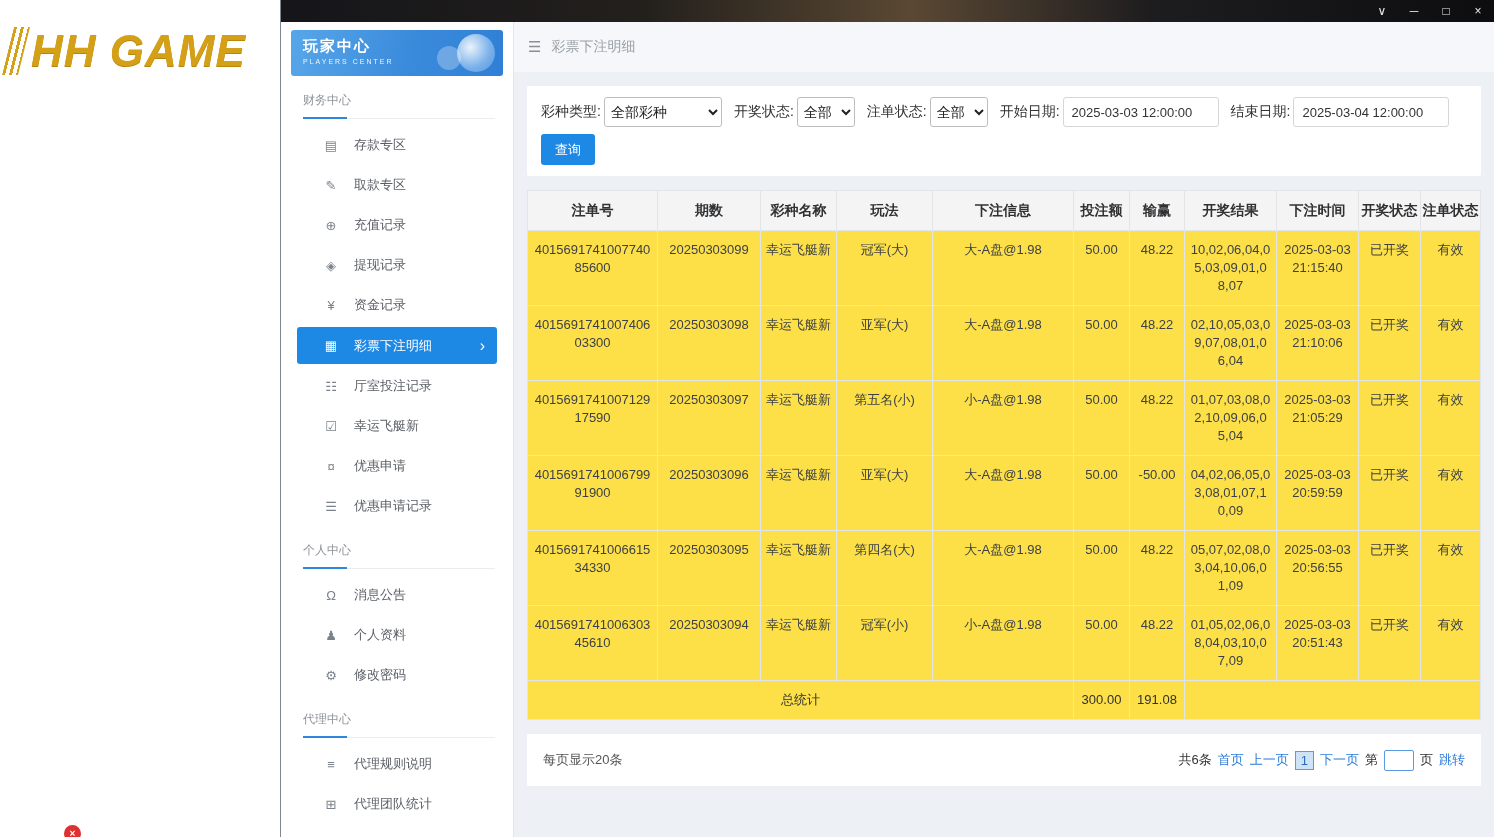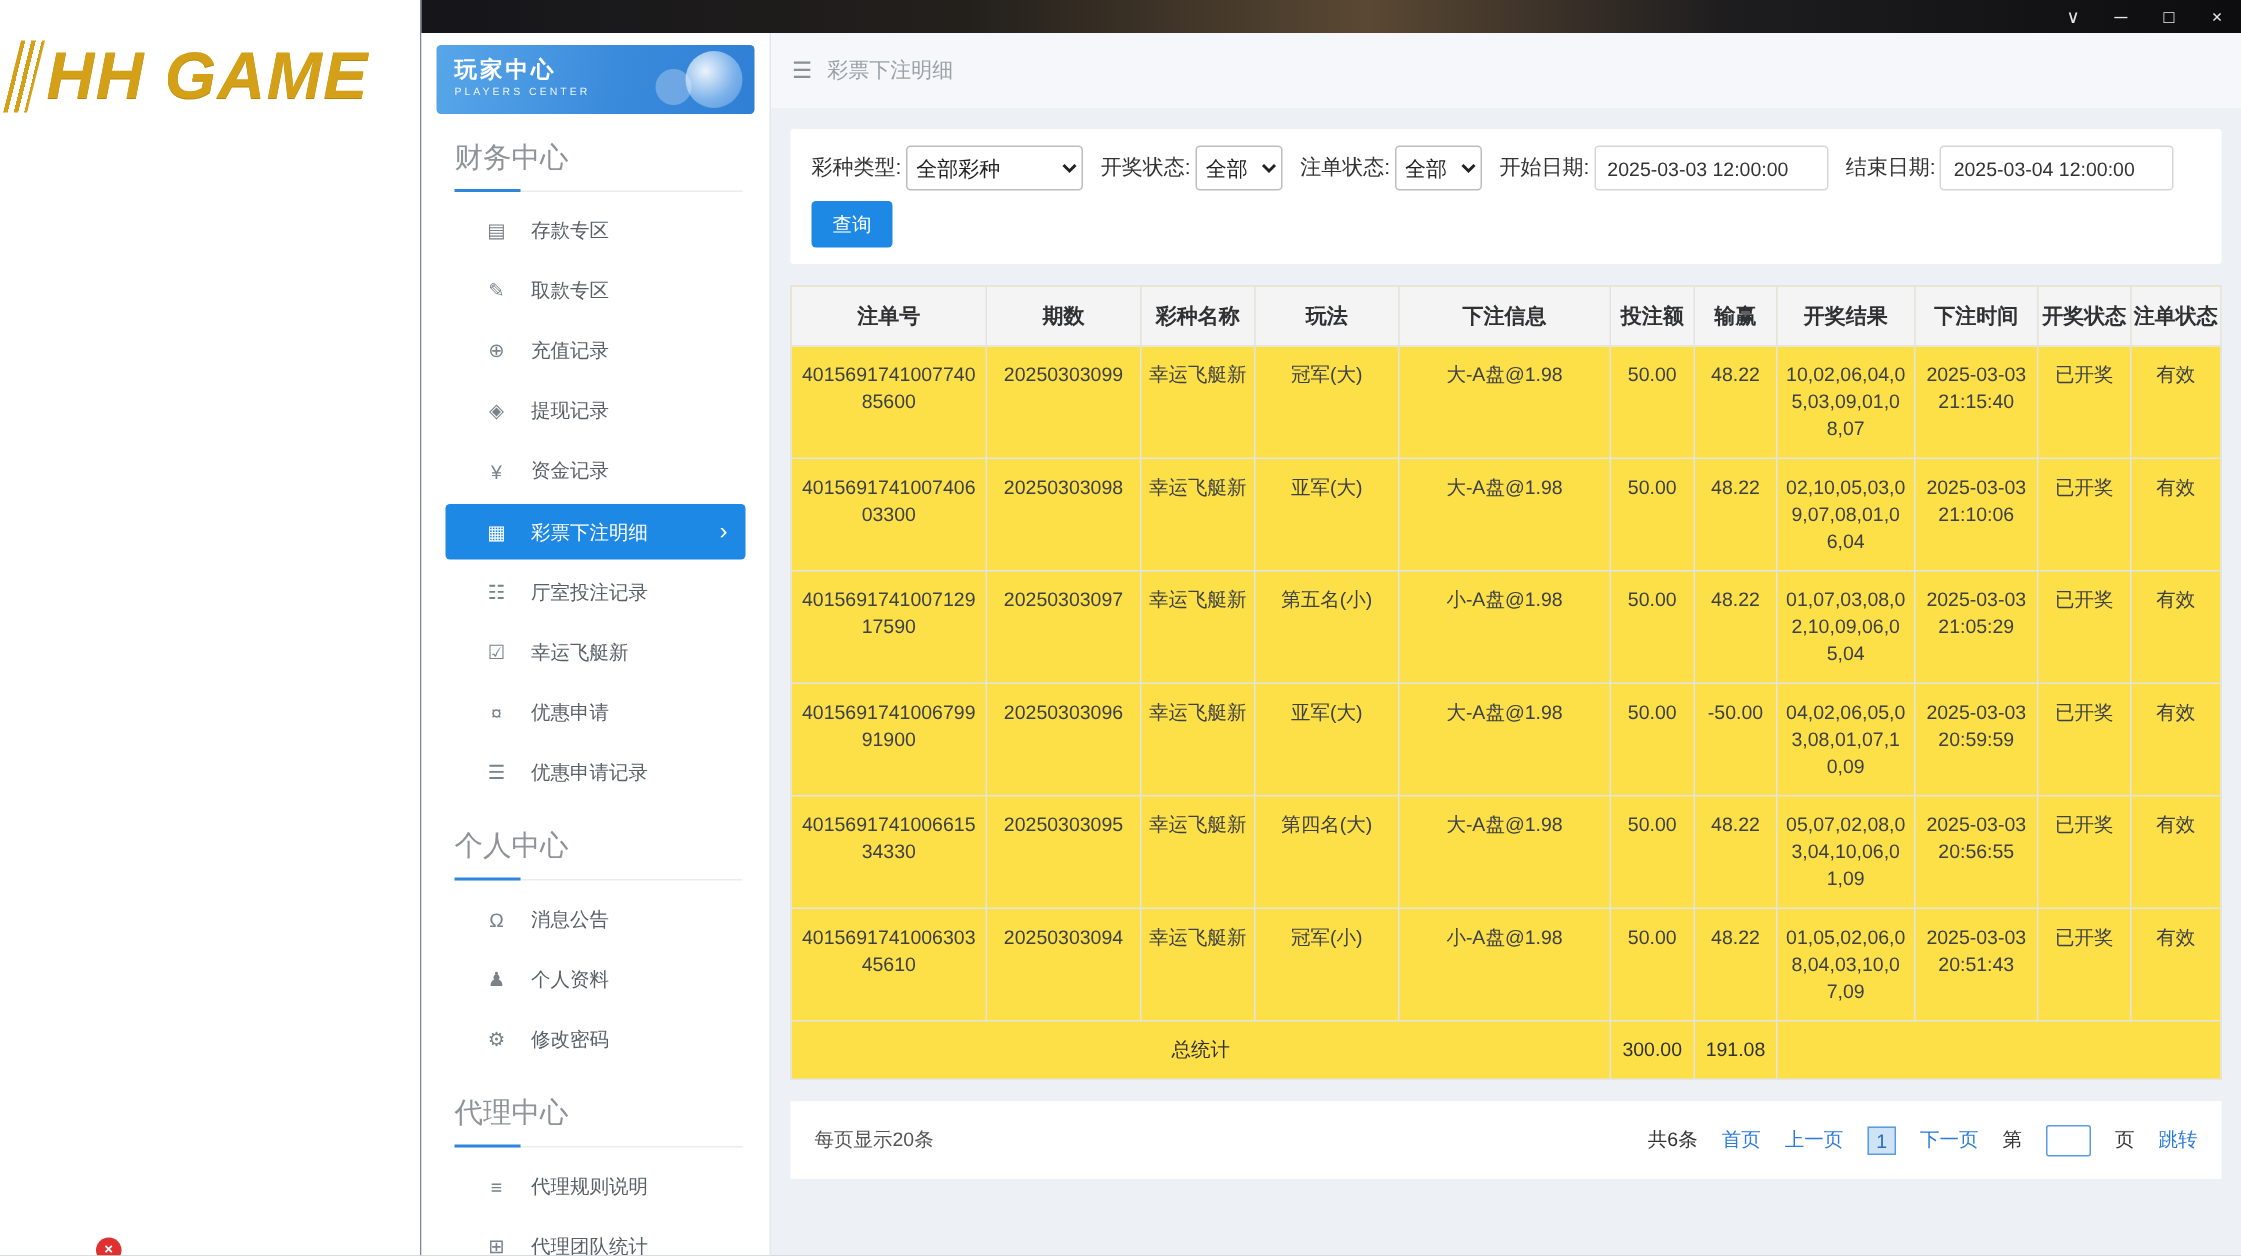--- a/index.html
+++ b/index.html
@@ -35,21 +35,21 @@
     color:#fff; padding:7px 12px; overflow:hidden; }
   .sh-title { font-size:15px; font-weight:bold; letter-spacing:2px; }
   .sh-sub { font-size:7px; letter-spacing:2px; opacity:.9; margin-top:2px; }
   .sh-deco { position:absolute; right:8px; top:4px; width:38px; height:38px; border-radius:50%;
     background:radial-gradient(circle at 35% 35%, rgba(255,255,255,.9), rgba(190,220,250,.55) 55%, rgba(255,255,255,.15)); }
   .sh-deco::after { content:''; position:absolute; left:-20px; top:12px; width:24px; height:24px;
     border-radius:50%; background:rgba(255,255,255,.28); }
 
   .sidebar-nav { flex:1; overflow:hidden; padding-bottom:8px; }
   .section-title { position:relative; margin:16px 18px 6px 22px; padding-bottom:9px;
-    font-size:19px; color:#8f9399; border-bottom:1px solid #ececec; }
+    font-size:12px; color:#8f9399; border-bottom:1px solid #ececec; }
   .section-title::after { content:''; position:absolute; left:0; bottom:-1px; width:44px; height:2px; background:#2f86dd; }
   .menu-item { display:flex; align-items:center; gap:15px; height:40px; margin:0 16px;
     padding-left:26px; font-size:13px; color:#5a5f66; cursor:pointer; border-radius:3px; }
   .menu-item .mi-icon { width:16px; text-align:center; font-size:13px; color:#7b828a; }
   .menu-item.active { background:#1e88e5; color:#fff; height:37px; margin:2px 16px; }
   .menu-item.active .mi-icon { color:#fff; }
   .mi-arrow { margin-left:auto; margin-right:12px; font-size:16px; color:#fff; }
 
   
   .content { flex:1; background:#edf0f4; display:flex; flex-direction:column; min-width:0; }
@@ -75,21 +75,21 @@
   table { width:100%; border-collapse:collapse; table-layout:fixed; }
   th,td { border:1px solid #e2e4e8; text-align:center; }
   thead th { background:#f4f4f5; font-size:14px; font-weight:bold; color:#303133; height:40px; padding:4px 1px; }
   tbody td { font-size:13px; color:#3d4145; padding:10px 4px; vertical-align:top; line-height:18px; }
   td.break-all { word-break:break-all; }
   tr.summary-row td { padding:10px 4px; vertical-align:middle; color:#303133; }
 
   .pagination-card { background:#fff; margin-top:14px; height:52px; flex:0 0 52px;
     display:flex; align-items:center; justify-content:space-between; padding:0 16px;
     font-size:13px; color:#555; }
-  .pager { display:flex; align-items:center; gap:16px; color:#333; }
+  .pager { display:flex; align-items:center; gap:6px; color:#333; }
   .pager a { color:#2b7bd8; cursor:pointer; text-decoration:none; }
   .current-page { min-width:12px; padding:1px 5px; border:1px solid #5a9be0;
     background:#cfe3f7; color:#2b6cb8; text-align:center; cursor:pointer; }
   .page-input { width:30px; height:21px; border:1px solid #5a9be0; border-radius:2px; font-family:inherit; }
 </style>
 </head>
 <body>
 
 <div class="screen">
 

